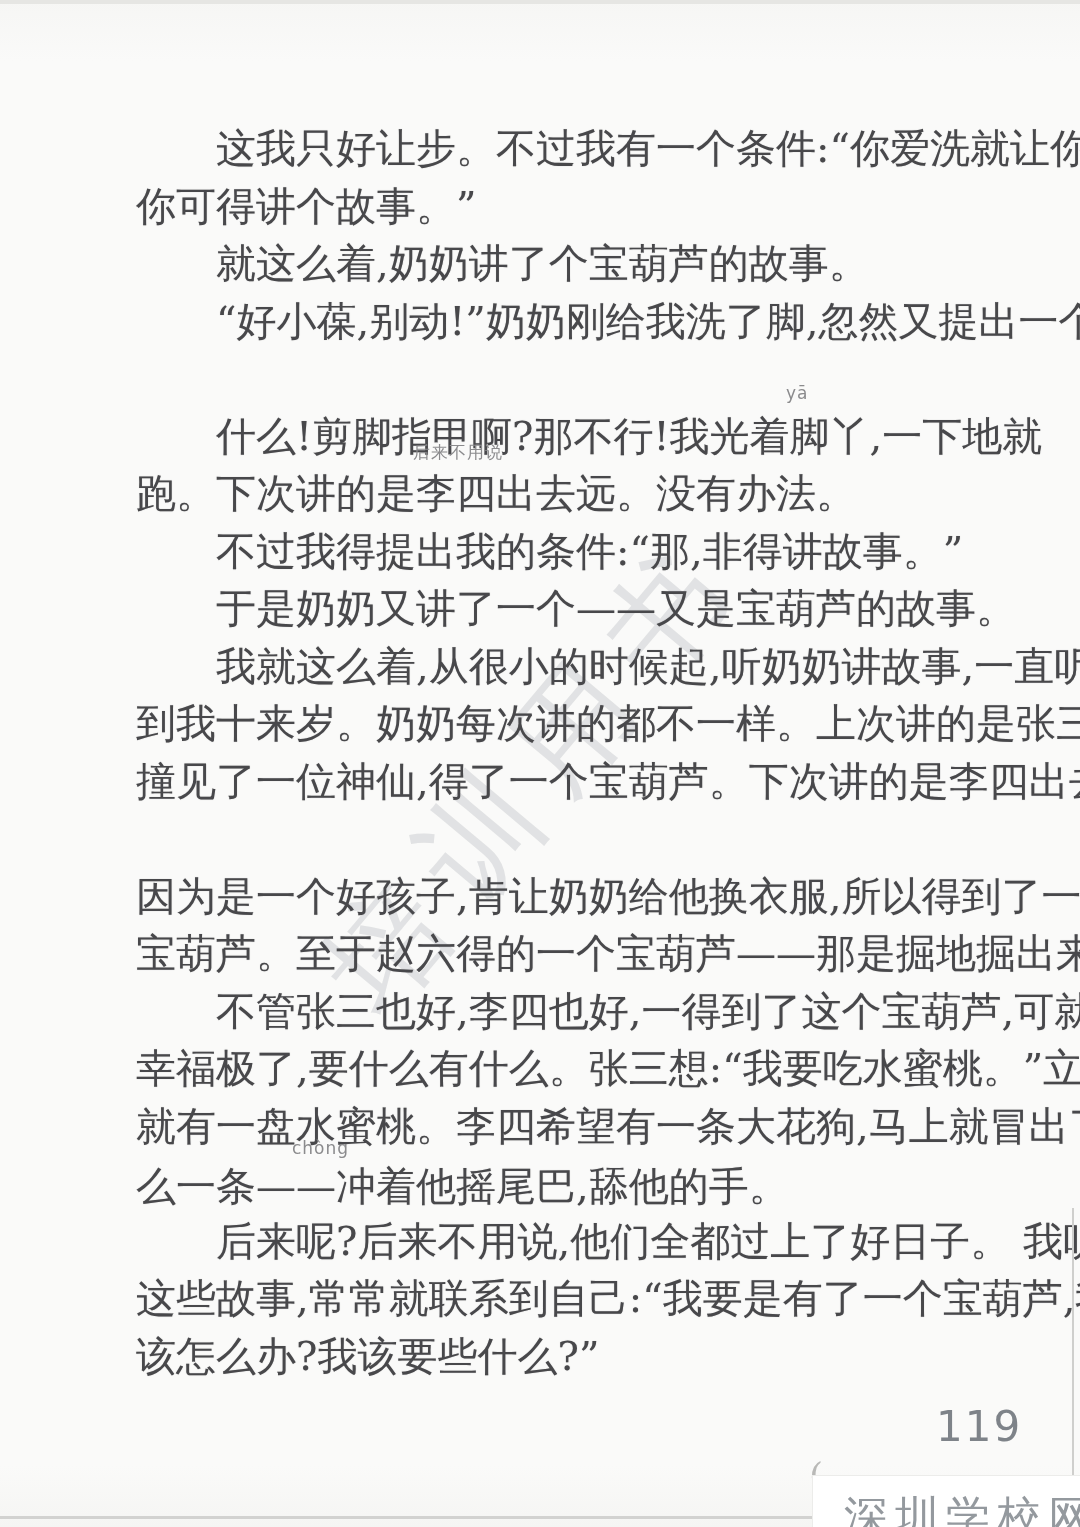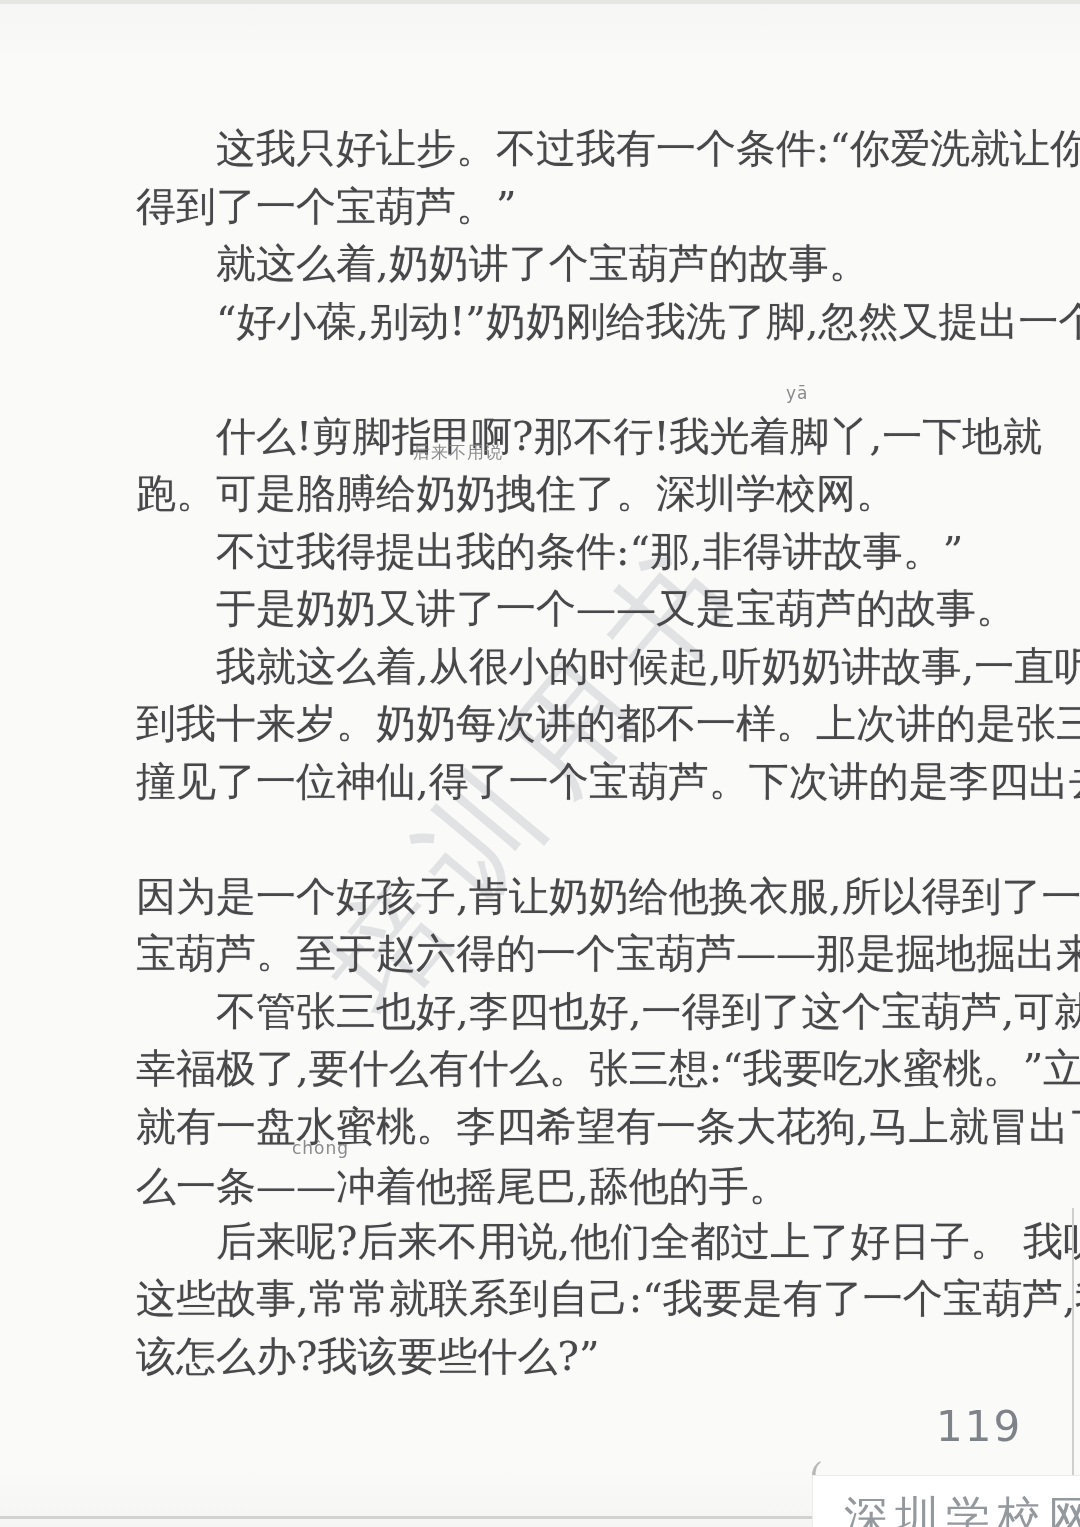--- a/index.html
+++ b/index.html
@@ -116,25 +116,25 @@
 </head>
 <body>
 
 <div class="page">
 
   <div class="top-edge"></div>
 
   <div class="diagonal-watermark">培训用书</div>
 
   <div class="text-line indent" style="top:124px">这我只好让步。不过我有一个条件:“你爱洗就让你洗。</div>
-  <div class="text-line" style="top:182px">得到了一个宝葫芦。”</div>
+  <div class="text-line" style="top:182px">你可得讲个故事。”</div>
   <div class="text-line indent" style="top:239px">就这么着,奶奶讲了个宝葫芦的故事。</div>
   <div class="text-line indent" style="top:297px">“好小葆,别动!”奶奶刚给我洗了脚,忽然又提出一个</div>
   <div class="text-line indent" style="top:412px">什么!剪脚指甲啊?那不行!我光着脚丫,一下地就</div>
-  <div class="text-line" style="top:469px">跑。可是胳膊给奶奶拽住了。深圳学校网。</div>
+  <div class="text-line" style="top:469px">跑。下次讲的是李四出去远。没有办法。</div>
   <div class="text-line indent" style="top:527px">不过我得提出我的条件:“那,非得讲故事。”</div>
   <div class="text-line indent" style="top:584px">于是奶奶又讲了一个——又是宝葫芦的故事。</div>
   <div class="text-line indent" style="top:642px">我就这么着,从很小的时候起,听奶奶讲故事,一直听</div>
   <div class="text-line" style="top:699px">到我十来岁。奶奶每次讲的都不一样。上次讲的是张三劈面</div>
   <div class="text-line" style="top:757px">撞见了一位神仙,得了一个宝葫芦。下次讲的是李四出去远</div>
   <div class="text-line" style="top:872px">因为是一个好孩子,肯让奶奶给他换衣服,所以得到了一个</div>
   <div class="text-line" style="top:929px">宝葫芦。至于赵六得的一个宝葫芦——那是掘地掘出来的。</div>
   <div class="text-line indent" style="top:987px">不管张三也好,李四也好,一得到了这个宝葫芦,可就</div>
   <div class="text-line" style="top:1044px">幸福极了,要什么有什么。张三想:“我要吃水蜜桃。”立刻</div>
   <div class="text-line" style="top:1102px">就有一盘水蜜桃。李四希望有一条大花狗,马上就冒出了那</div>

